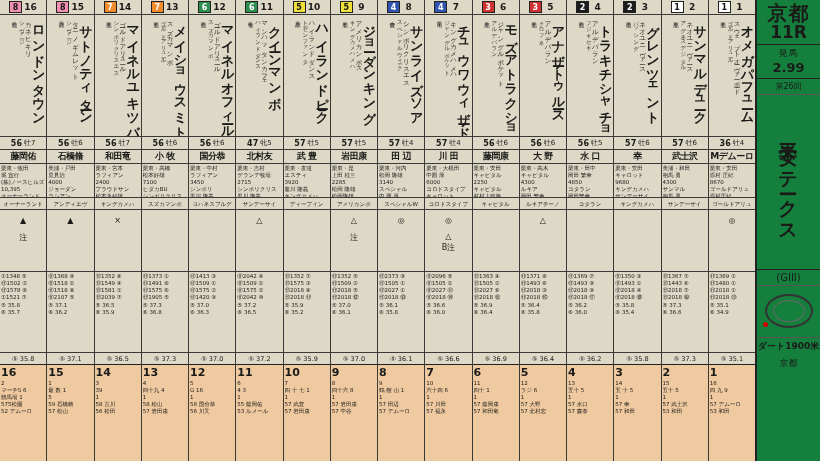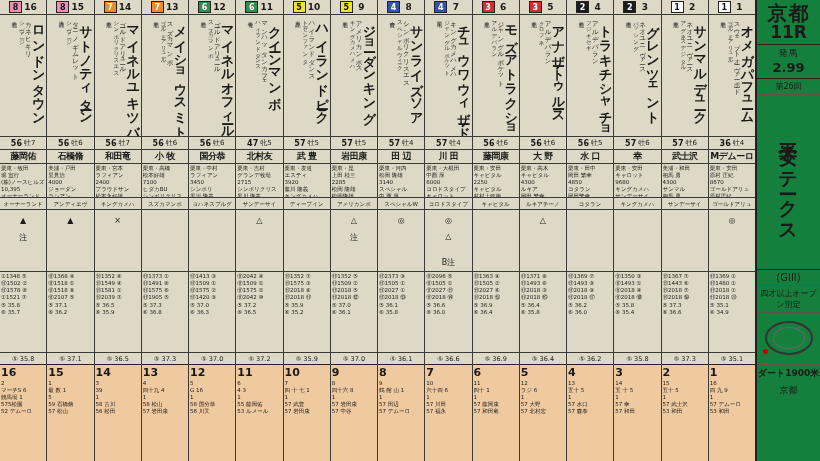--- a/index.html
+++ b/index.html
@@ -604,21 +604,21 @@
           <div>栗東・大根田</div>
           <div>中西 厚</div>
           <div>6000</div>
           <div>コロドスタイプ</div>
           <div>キャロット</div>
         </div>
         <div class="pedi band-plain">コロドスタイプ</div>
         <div class="marks band-plain">
           <div class="mk" style="top: 6px;">◎</div>
           <div class="mk" style="top: 22px;">△</div>
-          <div class="mk" style="top: 47px;">B注</div>
+          <div class="mk" style="top: 32px;">B注</div>
         </div>
         <div class="past band-plain">
           <div>⑪2096 ⑤</div>
           <div>⑪1505 ①</div>
           <div>⑪2027 ⑪</div>
           <div>⑪2018 ⑭</div>
           <div>⑤ 36.6</div>
           <div>⑥ 36.0</div>
         </div>
         <div class="tim band-plain">⑤ 36.6</div>
@@ -902,21 +902,20 @@
     </div>
     <div class="rp-post">
       <div class="rp-post-lbl">発馬</div>
       <div class="rp-post-time">2.99</div>
     </div>
     <div class="rp-meet">第26回</div>
     <div class="rp-name">
       <span>平安ステークス</span>
     </div>
     <div class="rp-g3">(GIII)</div>
-    <div class="rp-cond">四才以上オープン別定</div>
     <div class="rp-track">
       <div class="rp-oval"></div>
       <div class="rp-oval-in"></div>
       <div class="rp-start"></div>
     </div>
     <div class="rp-dist">ダート1900米</div>
     <div class="rp-foot">京都</div>
   </div>
 
 </div>

